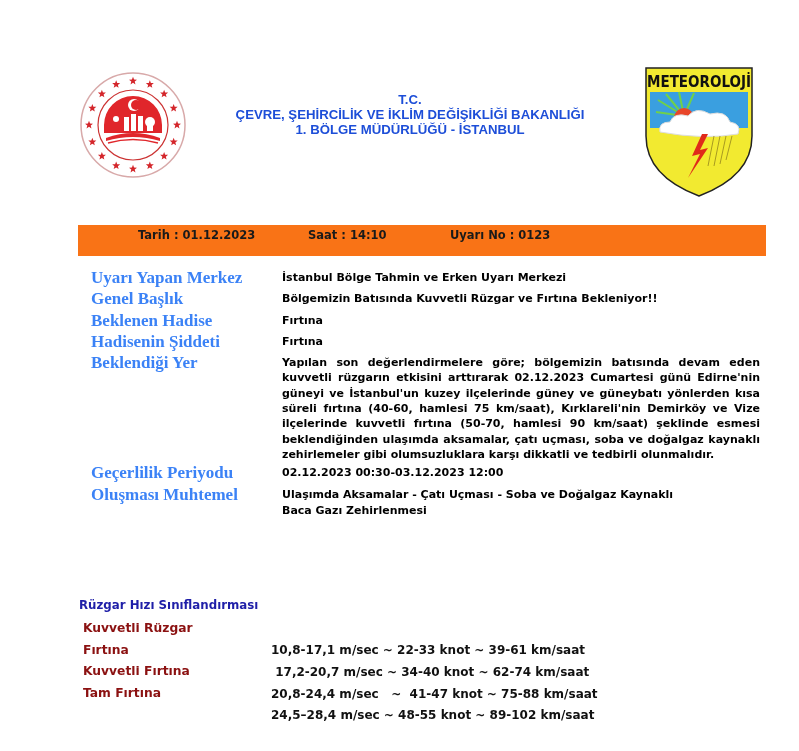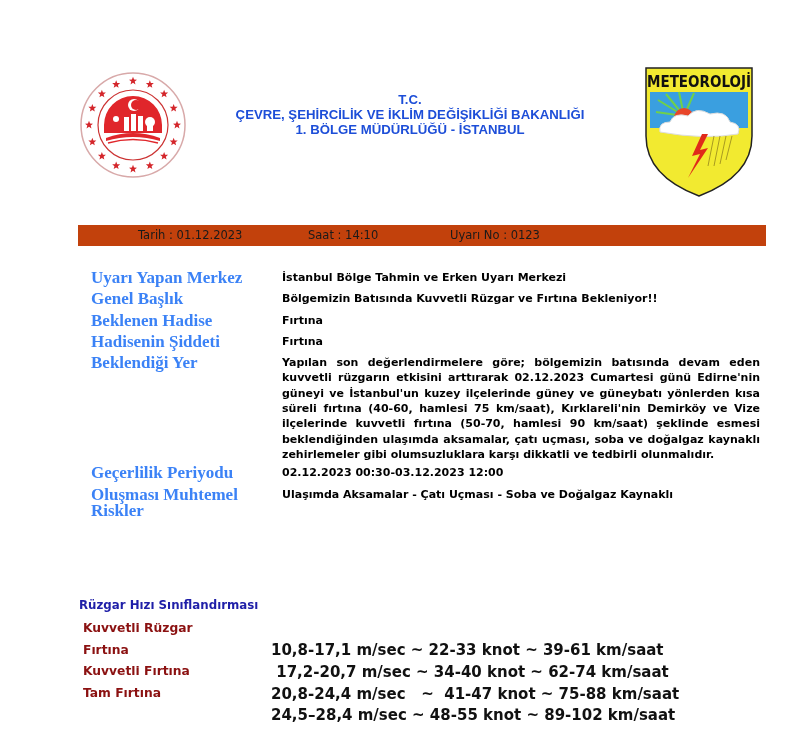--- a/index.html
+++ b/index.html
@@ -4,40 +4,40 @@
   <style>
     html, body { margin: 0; padding: 0; background: #ffffff; }
     body { width: 799px; height: 751px; position: relative; overflow: hidden; font-family: "DejaVu Sans", sans-serif; }
 
     .logo-left { position: absolute; left: 78px; top: 70px; width: 110px; height: 110px; }
     .logo-right { position: absolute; left: 644px; top: 66px; width: 110px; height: 132px; text-decoration: underline; }
 
     .header-title { position: absolute; left: 230px; top: 92px; width: 360px; text-align: center;
       font-family: "Liberation Sans", sans-serif; font-weight: bold; color: #1d4ed8; font-size: 13.2px; line-height: 15px; }
 
-    .info-bar { position: absolute; left: 78px; top: 225px; width: 688px; height: 21px; background: #c2410c;
-      font-family: "DejaVu Sans", sans-serif; font-weight: normal; font-size: 11.5px; color: #1a1a1a; }
+    .info-bar { position: absolute; left: 78px; top: 225px; width: 688px; height: 31px; background: #f97316;
+      font-family: "DejaVu Sans", sans-serif; font-weight: bold; font-size: 11.5px; color: #1a1a1a; }
     .info-bar span { position: absolute; top: 3px; white-space: nowrap; }
     .info-date { left: 60px; }
     .info-time { left: 230px; }
     .info-no { left: 372px; }
 
     .details { position: absolute; left: 91px; top: 267px; width: 620px; }
     .row { display: flex; }
     .label { width: 191px; flex: none; color: #3b82f6; font-weight: bold; font-size: 17px; line-height: 21.3px; font-family: Liberation Serif, serif; }
     .value { flex: 1; color: #000000; font-weight: bold; font-size: 11px; line-height: 21.3px; font-family: "DejaVu Sans", sans-serif; }
     .value.para { line-height: 15.3px; text-align: justify; padding-top: 3px; width: 478px; flex: none; }
     .row.desc .label { line-height: 21.3px; }
     .row.risk .label, .row.risk .value { line-height: 16.5px; padding-top: 3px; }
 
     .wind-title { position: absolute; left: 79px; top: 598px; color: #1f1fa8; font-weight: bold; font-size: 11.8px; font-family: "DejaVu Sans", sans-serif; }
     .wind-table { position: absolute; left: 83px; top: 617px; width: 560px; }
     .wind-row { display: flex; height: 21.8px; align-items: center; }
     .wind-label { width: 188px; flex: none; color: #8b1111; font-weight: bold; font-size: 12.3px; font-family: "DejaVu Sans", sans-serif; }
-    .wind-value { color: #111; font-weight: bold; font-size: 15px; white-space: pre; font-family: "DejaVu Sans", sans-serif; margin-top: 44px; }
+    .wind-value { color: #111; font-weight: bold; font-size: 12px; white-space: pre; font-family: "DejaVu Sans", sans-serif; margin-top: 44px; }
   </style>
 </head>
 <body>
 
 <div class="logo-left">
   <svg width="110" height="110" viewBox="0 0 110 110">
     <circle cx="55" cy="55" r="52" fill="#fff" stroke="#d8a9a9" stroke-width="1.5"></circle>
     <circle cx="55" cy="55" r="35" fill="#fff" stroke="#c33" stroke-width="1.2"></circle>
     <g fill="#d4262b">
       <g id="stars">
@@ -131,24 +131,24 @@
     <div class="label">Beklendiği Yer</div>
     <div class="value para">Yapılan son değerlendirmelere göre; bölgemizin batısında devam eden kuvvetli rüzgarın etkisini arttırarak 02.12.2023 Cumartesi günü Edirne'nin güneyi ve İstanbul'un kuzey ilçelerinde güney ve güneybatı yönlerden kısa süreli fırtına (40-60, hamlesi 75 km/saat), Kırklareli'nin Demirköy ve Vize ilçelerinde kuvvetli fırtına (50-70, hamlesi 90 km/saat) şeklinde esmesi beklendiğinden ulaşımda aksamalar, çatı uçması, soba ve doğalgaz kaynaklı zehirlemeler gibi olumsuzluklara karşı dikkatli ve tedbirli olunmalıdır.</div>
   </div>
   <div class="row" style="margin-top:0;">
     <div class="label">Geçerlilik Periyodu</div>
     <div class="value">02.12.2023 00:30-03.12.2023 12:00</div>
   </div>
   <div class="row risk">
     <div class="label">
       <div>Oluşması Muhtemel</div>
-      <div>Riskler</div>
     </div>
     <div class="value">
       <div>Ulaşımda Aksamalar - Çatı Uçması - Soba ve Doğalgaz Kaynaklı</div>
+      <div>Baca Gazı Zehirlenmesi</div>
     </div>
   </div>
 </div>
 
 <div class="wind-title">Rüzgar Hızı Sınıflandırması</div>
 <div class="wind-table">
   <div class="wind-row">
     <div class="wind-label">Kuvvetli Rüzgar</div>
     <div class="wind-value">10,8-17,1 m/sec ~ 22-33 knot ~ 39-61 km/saat</div>
   </div>

